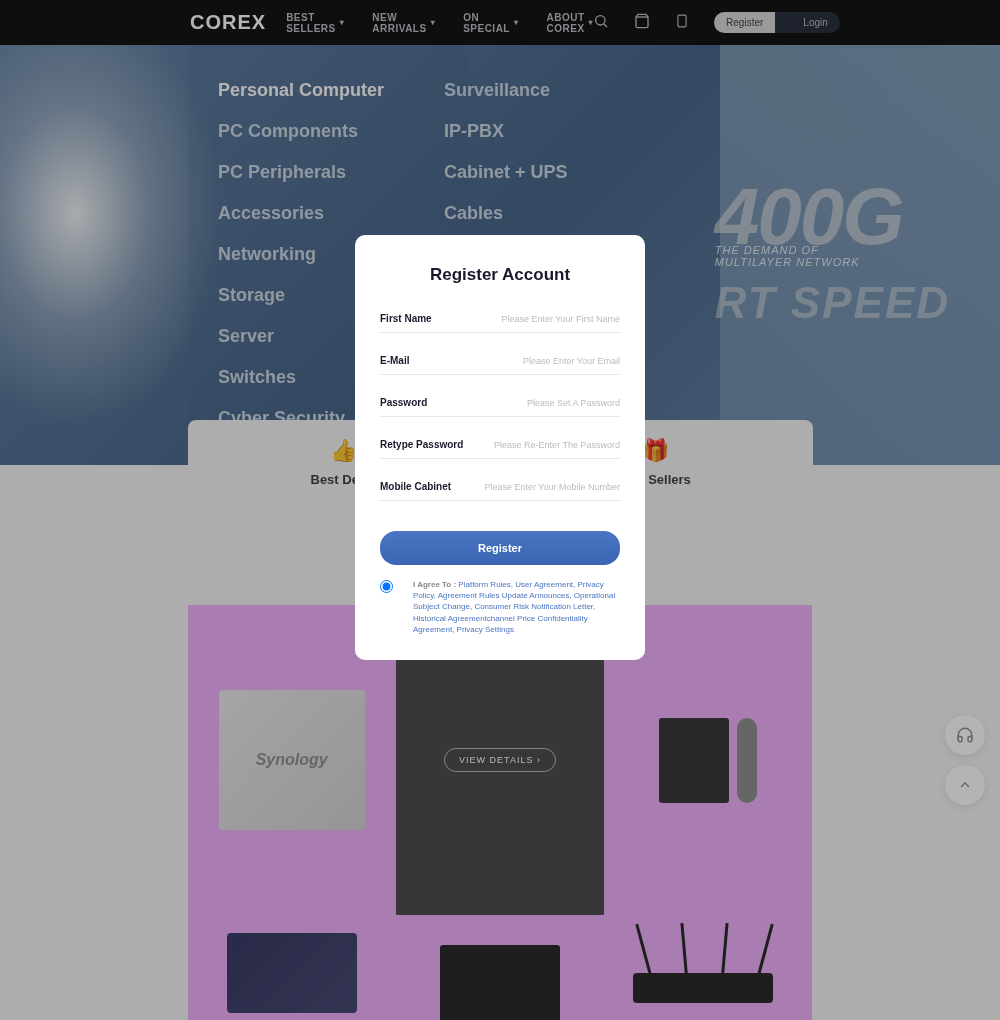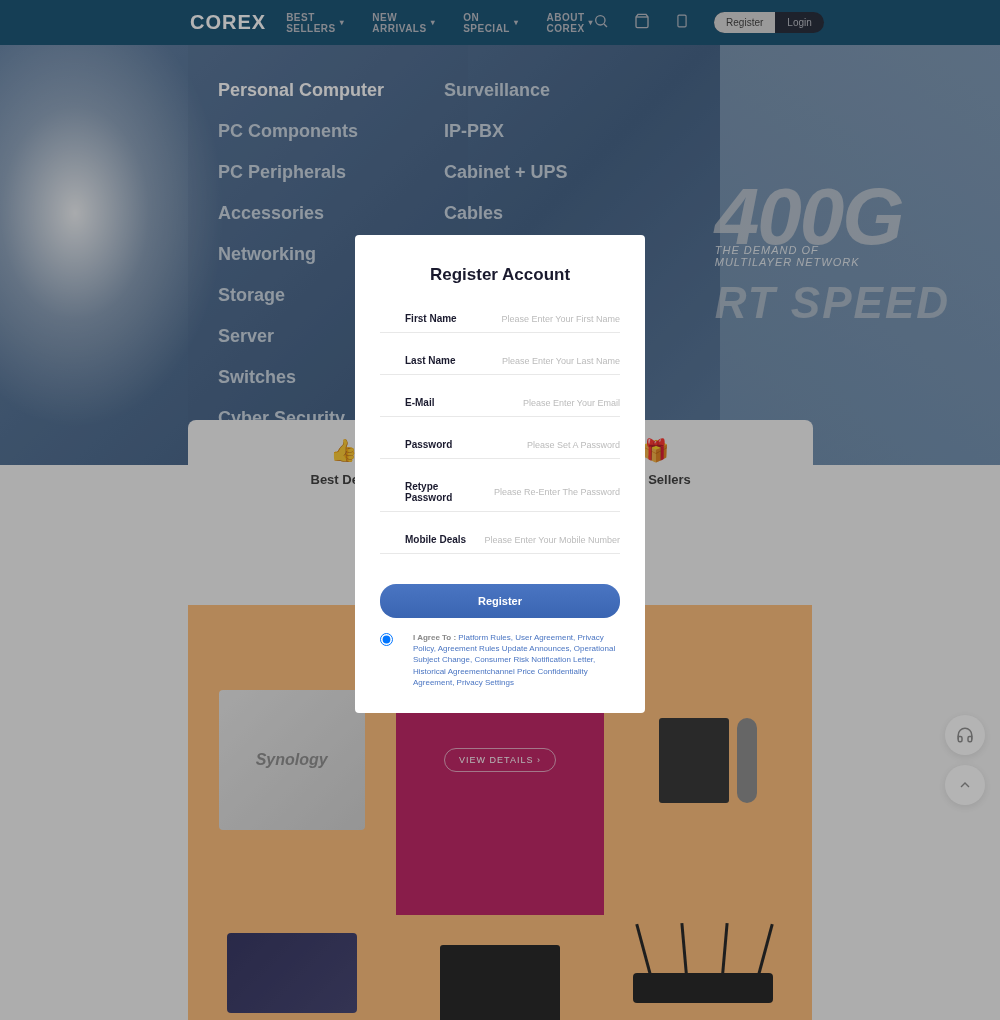--- a/index.html
+++ b/index.html
@@ -1,28 +1,28 @@
 <!DOCTYPE html>
 <html><head>
 <meta charset="utf-8">
 <style>
 * { margin: 0; padding: 0; box-sizing: border-box; }
 body { font-family: -apple-system, BlinkMacSystemFont, "Segoe UI", Arial, sans-serif; width: 1000px; background: #f5f5f5; position: relative; }
 
 
-.header { background: #0c4a6e; height: 45px; display: flex; align-items: center; padding: 0 20px; position: relative; z-index: 10; }
+.header { background: #000000; height: 45px; display: flex; align-items: center; padding: 0 20px; position: relative; z-index: 10; }
 .logo { color: #fff; font-size: 20px; font-weight: 800; letter-spacing: 1px; margin-left: 170px; margin-right: 20px; }
 .nav-items { display: flex; gap: 28px; }
 .nav-item { color: #b8bcc5; font-size: 10px; font-weight: 600; letter-spacing: 0.5px; cursor: pointer; display: flex; align-items: center; gap: 4px; }
 .nav-chevron { font-size: 8px; }
 .header-right { margin-left: auto; display: flex; align-items: center; gap: 25px; margin-right: 170px; }
 .header-icon { color: #b8bcc5; cursor: pointer; }
 .auth-pill { background: #1a1f2e; border-radius: 14px; display: flex; overflow: hidden; font-size: 10px; }
 .auth-register { background: #d8d8d8; color: #333; padding: 5px 12px; cursor: pointer; }
-.auth-login { color: #b8bcc5; padding: 5px 12px; cursor: pointer; }
+.auth-login { color: #b8bcc5; padding: 5px 12px; cursor: pointer; margin-left: 16px; }
 
 
 .hero { height: 420px; background: linear-gradient(135deg, #5a7aa0 0%, #3a5a80 50%, #6080a5 100%); position: relative; overflow: hidden; }
 .hero-clouds { position: absolute; left: 0; top: 0; width: 250px; height: 420px; background: radial-gradient(ellipse at 30% 40%, rgba(255,255,255,0.9) 0%, rgba(255,255,255,0.3) 30%, transparent 60%); }
 .hero-building { position: absolute; right: 0; top: 0; width: 280px; height: 420px; background: linear-gradient(180deg, #8aa5c0 0%, #7090b0 100%); opacity: 0.7; }
 .hero-text { position: absolute; right: 50px; top: 140px; text-align: left; font-style: italic; }
 .hero-400g { font-size: 80px; font-weight: 900; color: rgba(224,224,224,0.6); letter-spacing: -2px; line-height: 0.8; }
 .hero-sub { font-size: 11px; color: rgba(255,255,255,0.8); letter-spacing: 1px; margin-top: -5px; }
 .hero-speed { font-size: 44px; font-weight: 900; color: rgba(224,224,224,0.5); letter-spacing: 2px; margin-top: 10px; }
 
@@ -32,22 +32,22 @@
 .mega-link.active { color: #fff; }
 
 
 .tabs-row { position: relative; margin: -45px auto 0; width: 625px; background: #f5f5f5; border-radius: 8px 8px 0 0; display: flex; z-index: 5; }
 .tab { flex: 1; text-align: center; padding: 18px 0; cursor: pointer; }
 .tab-icon { font-size: 22px; color: #2553a8; }
 .tab-label { font-size: 13px; font-weight: 700; color: #333; margin-top: 8px; }
 
 
 .products { width: 625px; margin: 100px auto 0; display: grid; grid-template-columns: repeat(3, 1fr); gap: 0; }
-.product { background: #fdba74; height: 310px; display: flex; align-items: center; justify-content: center; position: relative; }
-.product.highlighted { background: #be185d; }
+.product { background: #f0abfc; height: 310px; display: flex; align-items: center; justify-content: center; position: relative; }
+.product.highlighted { background: #404040; }
 .product-img { width: 70%; height: 70%; display: flex; align-items: center; justify-content: center; }
 .view-details { border: 1px solid rgba(255,255,255,0.6); color: #fff; font-size: 9px; padding: 6px 14px; border-radius: 14px; letter-spacing: 1px; cursor: pointer; }
 .synology-box { width: 150px; height: 140px; background: linear-gradient(135deg, #e8e8e8, #d0d0d0); border-radius: 4px; position: relative; display: flex; align-items: center; justify-content: center; }
 .synology-text { color: #888; font-size: 16px; font-style: italic; font-weight: 600; }
 .nas-box { width: 70px; height: 85px; background: #2a2a2a; border-radius: 3px; }
 .remote-box { width: 20px; height: 85px; background: #888; border-radius: 10px; margin-left: 8px; }
 .surveillance-box { width: 130px; height: 80px; background: linear-gradient(135deg, #2a2a5a, #3a3a6a); border-radius: 4px; }
 .black-nas { width: 120px; height: 85px; background: #1a1a1a; border-radius: 3px; margin-top: auto; }
 .router { width: 150px; height: 80px; position: relative; }
 .router-body { width: 140px; height: 30px; background: #1a1a1a; border-radius: 4px; position: absolute; bottom: 10px; }
@@ -58,24 +58,24 @@
 .a4 { left: 130px; transform: rotate(15deg); }
 
 
 .fab-col { position: absolute; right: 15px; top: 715px; display: flex; flex-direction: column; gap: 10px; z-index: 6; }
 .fab { width: 40px; height: 40px; background: #fff; border-radius: 50%; display: flex; align-items: center; justify-content: center; box-shadow: 0 2px 8px rgba(0,0,0,0.1); cursor: pointer; color: #888; }
 
 
 .overlay { position: absolute; inset: 0; background: rgba(40,40,40,0.35); z-index: 100; }
 
 
-.modal { position: absolute; left: 50%; top: 235px; transform: translateX(-50%); width: 290px; background: #fff; border-radius: 4px; padding: 30px 25px 25px; z-index: 101; }
+.modal { position: absolute; left: 50%; top: 235px; transform: translateX(-50%); width: 290px; background: #fff; border-radius: 10px; padding: 30px 25px 25px; z-index: 101; }
 .modal-title { text-align: center; font-size: 17px; font-weight: 700; color: #1a1a2e; margin-bottom: 28px; }
 .form-row { display: flex; align-items: center; justify-content: space-between; border-bottom: 1px solid #e8e8e8; padding-bottom: 8px; margin-bottom: 22px; }
-.form-label { font-size: 10px; font-weight: 700; color: #1a1a2e; margin-left: 25px; }
+.form-label { font-size: 10px; font-weight: 700; color: #1a1a2e; }
 .form-input { border: none; outline: none; text-align: right; font-size: 9px; color: #999; width: 140px; }
 .form-input::placeholder { color: #bbb; }
 .register-btn { width: 100%; background: linear-gradient(180deg, #4a75c2, #3a65b2); color: #fff; border: none; border-radius: 16px; padding: 11px 0; font-size: 11px; font-weight: 700; cursor: pointer; margin-top: 8px; }
 .agree-row { display: flex; align-items: flex-start; gap: 20px; margin-top: 14px; font-size: 8px; color: #888; line-height: 1.4; }
 .agree-radio { margin-top: 1px; flex-shrink: 0; }
 .agree-text strong { font-weight: 700; }
 .agree-link { color: #4a75c2; }
 </style>
 </head>
 <body>
@@ -215,37 +215,33 @@
 
 <div class="overlay"></div>
 <div class="modal">
   <div class="modal-title">Register Account</div>
 
   <div class="form-row">
     <span class="form-label">First Name</span>
     <input class="form-input" placeholder="Please Enter Your First Name" style="">
   </div>
   <div class="form-row">
-    <span class="form-label">Last Name</span>
-    <input class="form-input" placeholder="Please Enter Your Last Name" style="">
-  </div>
-  <div class="form-row">
     <span class="form-label">E-Mail</span>
     <input class="form-input" placeholder="Please Enter Your Email" style="">
   </div>
   <div class="form-row">
     <span class="form-label">Password</span>
     <input class="form-input" type="password" placeholder="Please Set A Password" style="">
   </div>
   <div class="form-row">
     <span class="form-label">Retype Password</span>
     <input class="form-input" type="password" placeholder="Please Re-Enter The Password" style="">
   </div>
   <div class="form-row">
-    <span class="form-label">Mobile Deals</span>
+    <span class="form-label">Mobile Cabinet</span>
     <input class="form-input" placeholder="Please Enter Your Mobile Number" style="">
   </div>
 
   <button class="register-btn">Register</button>
 
   <div class="agree-row">
     <input type="radio" checked="" class="agree-radio" style="">
     <div class="agree-text">
       <strong>I Agree To : </strong><span class="agree-link">Platform Rules, User Agreement, Privacy Policy, Agreement Rules Update Announces, Operational Subject Change, Consumer Risk Notification Letter, Historical Agreementchannel Price Confidentiality Agreement, Privacy Settings</span>
     </div>

